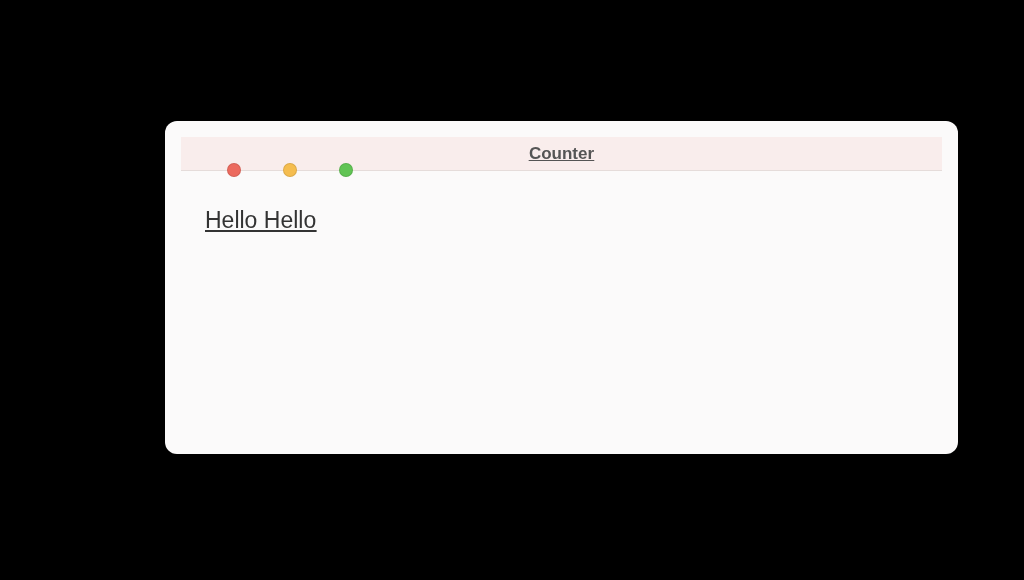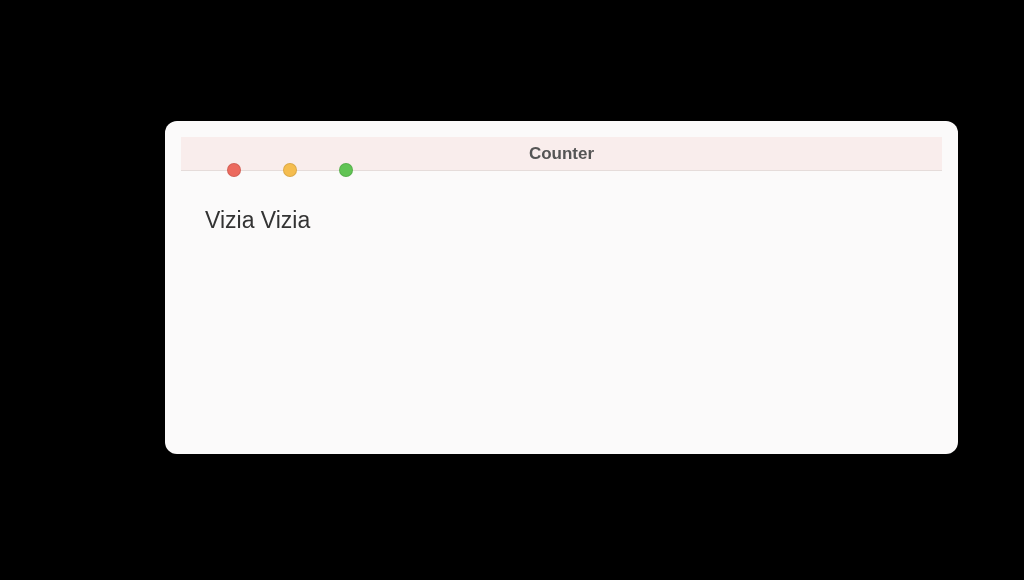--- a/index.html
+++ b/index.html
@@ -1,18 +1,19 @@
 <!DOCTYPE html>
 <html><head>
   <meta charset="utf-8">
   <style>
     * {
       margin: 16px;
       padding: 0;
       box-sizing: border-box;
+      text-decoration: underline;
     }
     body {
       width: 1024px;
       height: 580px;
       background: #000000;
       font-family: -apple-system, BlinkMacSystemFont, "Segoe UI", Helvetica, Arial, sans-serif;
       position: relative;
     }
     .window {
       position: absolute;
@@ -81,15 +82,15 @@
 <div class="window">
   <div class="titlebar">
     <div class="traffic-lights">
       <div class="traffic-light close"></div>
       <div class="traffic-light minimize"></div>
       <div class="traffic-light maximize"></div>
     </div>
     <div class="window-title">Counter</div>
   </div>
   <div class="content">
-    <div class="hello-text">Vizia Vizia</div>
+    <div class="hello-text">Hello Hello</div>
   </div>
 </div>
 
 </body></html>

